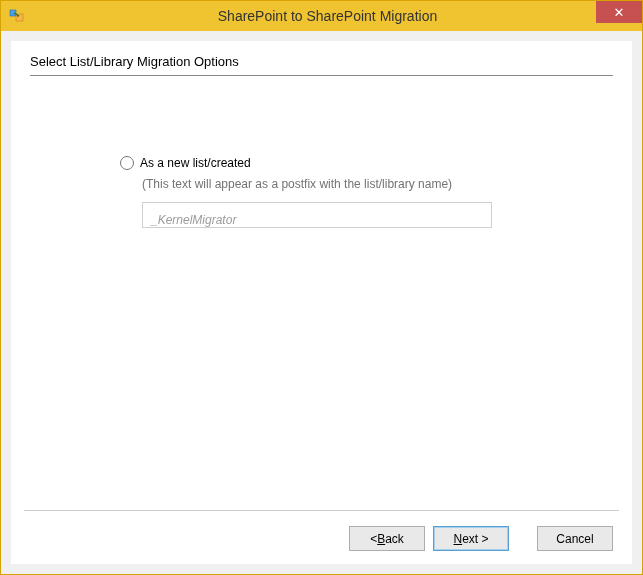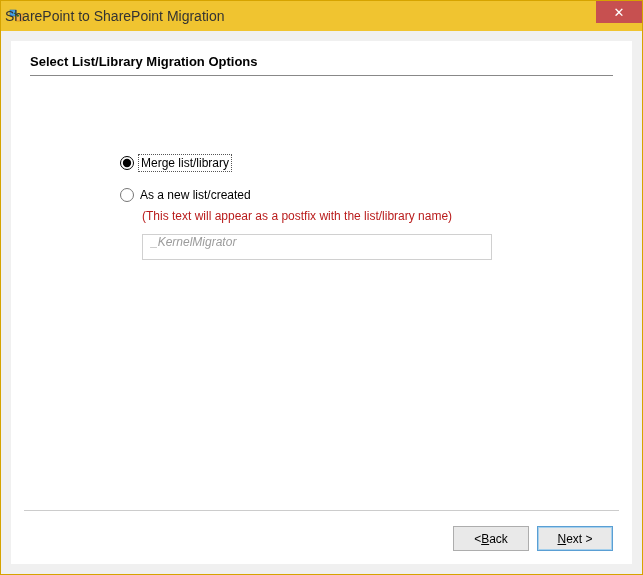--- a/index.html
+++ b/index.html
@@ -28,23 +28,23 @@
     position: relative;
   }
   .titlebar-icon {
     width: 16px;
     height: 16px;
     margin-left: 8px;
     position: relative;
   }
   .titlebar-title {
     position: absolute;
-    left: 4px;
+    left: 12px;
     right: 0;
-    text-align: left;
+    text-align: center;
     font-size: 14px;
     color: #333;
     pointer-events: none;
   }
   .close-btn {
     position: absolute;
     right: 0;
     top: 0;
     width: 46px;
     height: 22px;
@@ -61,21 +61,21 @@
     flex: 1;
     margin: 10px;
     background: #fff;
     border: 1px solid #fff;
     padding: 12px 18px 10px 18px;
     display: flex;
     flex-direction: column;
     position: relative;
   }
   .heading {
-    font-weight: bold;
+    font-weight: normal;
     font-size: 13px;
     padding-bottom: 6px;
     margin-bottom: 0;
   }
   .heading-rule {
     border-top: 1px solid #888;
     margin-bottom: 0;
   }
   .options-area {
     padding: 80px 0 0 90px;
@@ -97,36 +97,36 @@
     font-size: 12px;
   }
   .dotted-focus {
     outline: 1px dotted #555;
     outline-offset: 1px;
     padding: 0 1px;
   }
   .sub-text {
     margin: 6px 0 0 22px;
     font-size: 12px;
-    color: #b91c1c;
+    color: #737373;
     max-width: 380px;
     line-height: 1.35;
   }
   .postfix-input {
     margin: 10px 0 0 22px;
     width: 350px;
     height: 26px;
     border: 1px solid #d0d0d0;
     background: #fff;
     padding: 0 8px;
     font-size: 12px;
     color: #9c9c9c;
     font-style: italic;
     display: flex;
-    align-items: flex-start;
+    align-items: flex-end;
   }
   .footer-rule {
     border-top: 1px solid #ccc;
     margin: 0;
     position: absolute;
     left: 12px;
     right: 12px;
     bottom: 52px;
   }
   .button-bar {
@@ -174,26 +174,20 @@
       <span>✕</span>
     </div>
   </div>
 
   <div class="content">
     <div class="heading">Select List/Library Migration Options</div>
     <div class="heading-rule"></div>
 
     <div class="options-area">
 
-      <div class="option-row">
-        <label class="radio-line">
-          <input type="radio" name="migopt" checked="" style="">
-          <span class="radio-label dotted-focus">Merge list/library</span>
-        </label>
-      </div>
 
       <div class="option-row">
         <label class="radio-line">
           <input type="radio" name="migopt" style="">
           <span class="radio-label">As a new list/created</span>
         </label>
         <div class="sub-text">(This text will appear as a postfix with the list/library name)</div>
         <div class="postfix-input">
           <span>_KernelMigrator</span>
         </div>
@@ -209,16 +203,19 @@
     <div class="button-bar">
       <div class="btn">
         <span>&lt; </span>
           <span class="ul">B</span>
           <span>ack</span>
       </div>
       <div class="btn default">
         <span class="ul">N</span>
           <span>ext &gt;</span>
       </div>
+      <div class="btn cancel-gap">
+        <span>Cancel</span>
+      </div>
     </div>
   </div>
 
 </div>
 
 </body></html>

